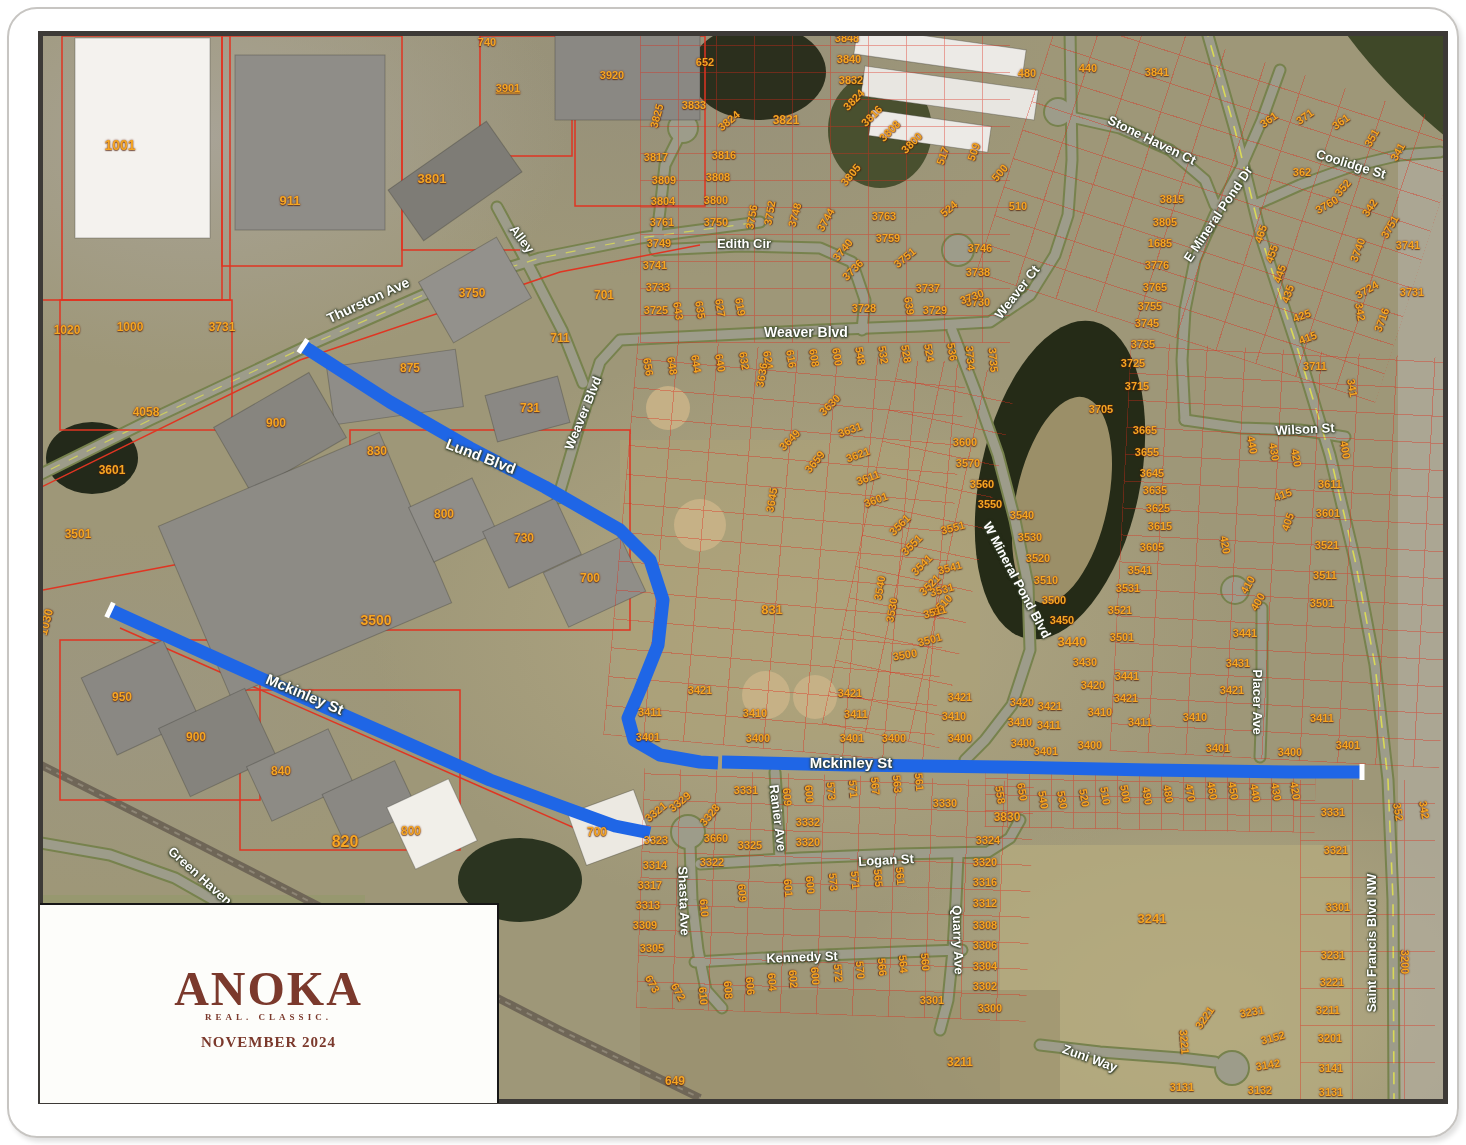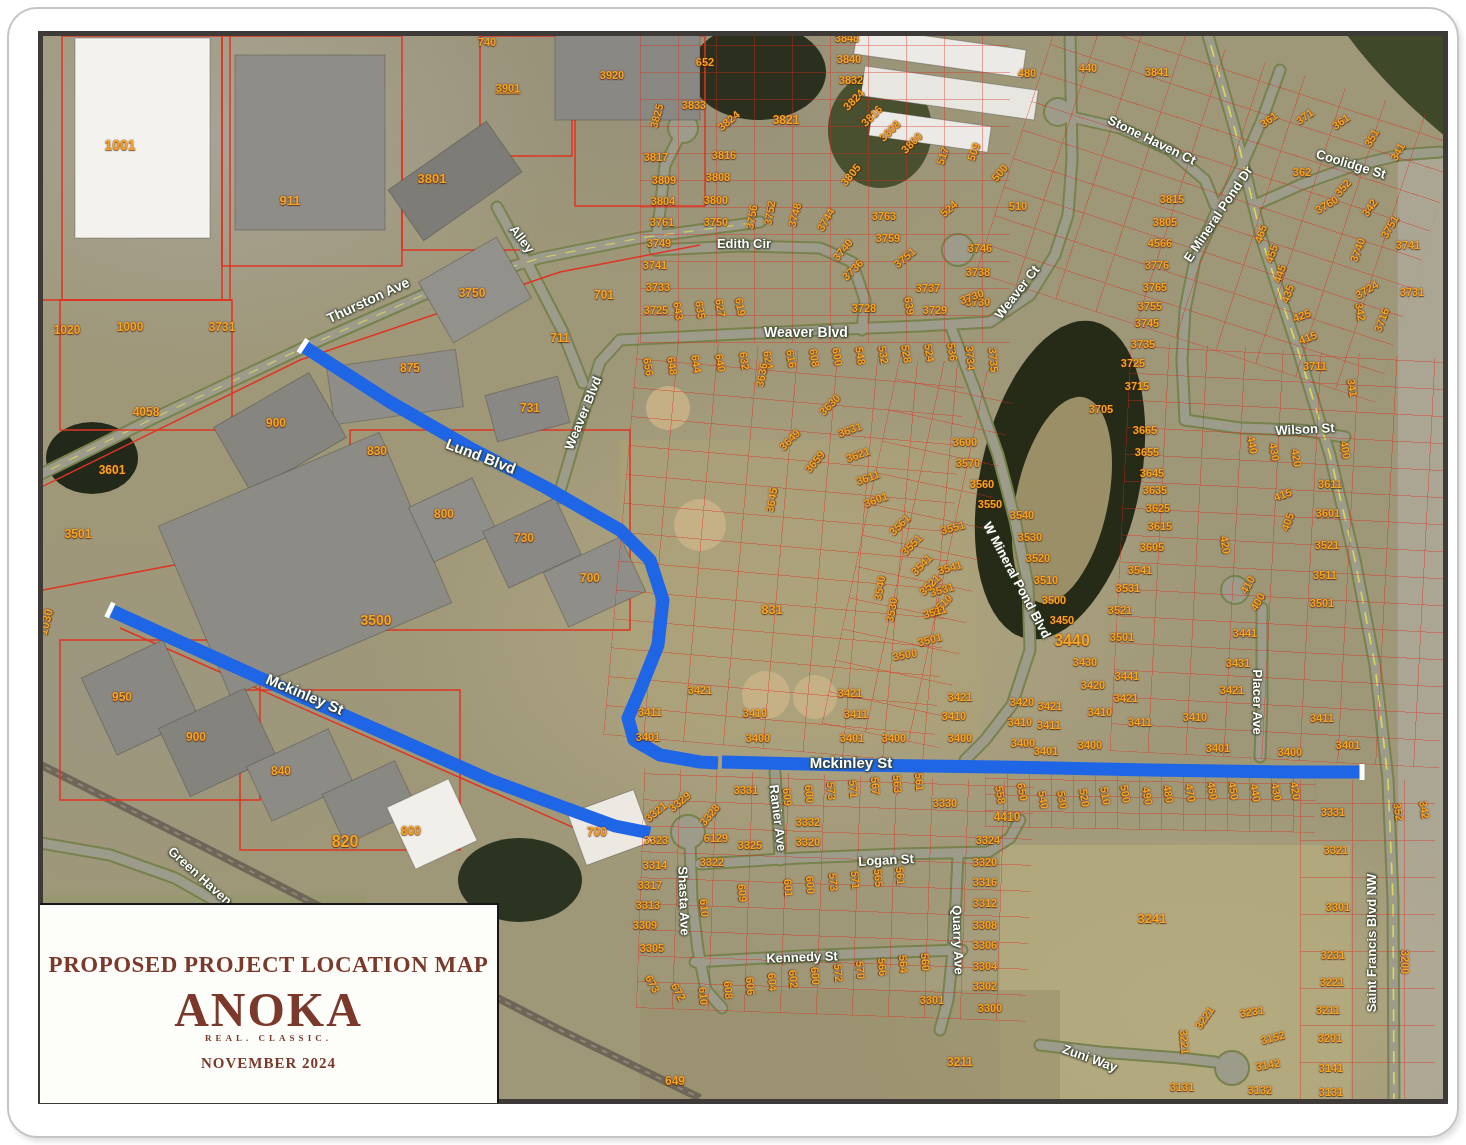--- a/index.html
+++ b/index.html
@@ -282,21 +282,21 @@
           <div class="parcel-label" style="left: 900px; top: 525px; font-size: 11px; transform: translate(-50%, -50%) rotate(-45deg);">3561</div>
           <div class="parcel-label" style="left: 912px; top: 545px; font-size: 11px; transform: translate(-50%, -50%) rotate(-45deg);">3551</div>
           <div class="parcel-label" style="left: 922px; top: 565px; font-size: 11px; transform: translate(-50%, -50%) rotate(-45deg);">3541</div>
           <div class="parcel-label" style="left: 880px; top: 588px; font-size: 11px; transform: translate(-50%, -50%) rotate(-80deg);">3540</div>
           <div class="parcel-label" style="left: 892px; top: 610px; font-size: 11px; transform: translate(-50%, -50%) rotate(-80deg);">3530</div>
           <div class="parcel-label" style="left: 930px; top: 585px; font-size: 11px; transform: translate(-50%, -50%) rotate(-45deg);">3521</div>
           <div class="parcel-label" style="left: 942px; top: 605px; font-size: 11px; transform: translate(-50%, -50%) rotate(-45deg);">3510</div>
           <div class="parcel-label" style="left: 905px; top: 655px; font-size: 11px; transform: translate(-50%, -50%) rotate(-10deg);">3500</div>
           <div class="parcel-label" style="left: 1172px; top: 199px; font-size: 11px; transform: translate(-50%, -50%) rotate(0deg);">3815</div>
           <div class="parcel-label" style="left: 1165px; top: 222px; font-size: 11px; transform: translate(-50%, -50%) rotate(0deg);">3805</div>
-          <div class="parcel-label" style="left: 1160px; top: 243px; font-size: 11px; transform: translate(-50%, -50%) rotate(0deg);">4566</div>
+          <div class="parcel-label" style="left: 1160px; top: 243px; font-size: 11px; transform: translate(-50%, -50%) rotate(0deg);">1685</div>
           <div class="parcel-label" style="left: 1157px; top: 265px; font-size: 11px; transform: translate(-50%, -50%) rotate(0deg);">3776</div>
           <div class="parcel-label" style="left: 1155px; top: 287px; font-size: 11px; transform: translate(-50%, -50%) rotate(0deg);">3765</div>
           <div class="parcel-label" style="left: 1150px; top: 306px; font-size: 11px; transform: translate(-50%, -50%) rotate(0deg);">3755</div>
           <div class="parcel-label" style="left: 1147px; top: 323px; font-size: 11px; transform: translate(-50%, -50%) rotate(0deg);">3745</div>
           <div class="parcel-label" style="left: 1143px; top: 344px; font-size: 11px; transform: translate(-50%, -50%) rotate(0deg);">3735</div>
           <div class="parcel-label" style="left: 1261px; top: 234px; font-size: 11px; transform: translate(-50%, -50%) rotate(-70deg);">465</div>
           <div class="parcel-label" style="left: 1272px; top: 254px; font-size: 11px; transform: translate(-50%, -50%) rotate(-70deg);">455</div>
           <div class="parcel-label" style="left: 1280px; top: 274px; font-size: 11px; transform: translate(-50%, -50%) rotate(-70deg);">445</div>
           <div class="parcel-label" style="left: 1288px; top: 294px; font-size: 11px; transform: translate(-50%, -50%) rotate(-70deg);">435</div>
           <div class="parcel-label" style="left: 1302px; top: 316px; font-size: 11px; transform: translate(-50%, -50%) rotate(-20deg);">425</div>
@@ -357,21 +357,21 @@
           <div class="parcel-label" style="left: 965px; top: 442px; font-size: 11px; transform: translate(-50%, -50%) rotate(0deg);">3600</div>
           <div class="parcel-label" style="left: 968px; top: 463px; font-size: 11px; transform: translate(-50%, -50%) rotate(0deg);">3570</div>
           <div class="parcel-label" style="left: 982px; top: 484px; font-size: 11px; transform: translate(-50%, -50%) rotate(0deg);">3560</div>
           <div class="parcel-label" style="left: 990px; top: 504px; font-size: 11px; transform: translate(-50%, -50%) rotate(0deg);">3550</div>
           <div class="parcel-label" style="left: 1022px; top: 515px; font-size: 11px; transform: translate(-50%, -50%) rotate(0deg);">3540</div>
           <div class="parcel-label" style="left: 1030px; top: 537px; font-size: 11px; transform: translate(-50%, -50%) rotate(0deg);">3530</div>
           <div class="parcel-label" style="left: 1038px; top: 558px; font-size: 11px; transform: translate(-50%, -50%) rotate(0deg);">3520</div>
           <div class="parcel-label" style="left: 1046px; top: 580px; font-size: 11px; transform: translate(-50%, -50%) rotate(0deg);">3510</div>
           <div class="parcel-label" style="left: 1054px; top: 600px; font-size: 11px; transform: translate(-50%, -50%) rotate(0deg);">3500</div>
           <div class="parcel-label" style="left: 1062px; top: 620px; font-size: 11px; transform: translate(-50%, -50%) rotate(0deg);">3450</div>
-          <div class="parcel-label" style="left: 1072px; top: 641px; font-size: 16px; transform: translate(-50%, -50%) rotate(0deg);">3440</div>
+          <div class="parcel-label" style="left: 1072px; top: 641px; font-size: 13px; transform: translate(-50%, -50%) rotate(0deg);">3440</div>
           <div class="parcel-label" style="left: 1085px; top: 662px; font-size: 11px; transform: translate(-50%, -50%) rotate(0deg);">3430</div>
           <div class="parcel-label" style="left: 1093px; top: 685px; font-size: 11px; transform: translate(-50%, -50%) rotate(0deg);">3420</div>
           <div class="parcel-label" style="left: 1100px; top: 712px; font-size: 11px; transform: translate(-50%, -50%) rotate(0deg);">3410</div>
           <div class="parcel-label" style="left: 953px; top: 528px; font-size: 11px; transform: translate(-50%, -50%) rotate(-15deg);">3551</div>
           <div class="parcel-label" style="left: 950px; top: 568px; font-size: 11px; transform: translate(-50%, -50%) rotate(-15deg);">3541</div>
           <div class="parcel-label" style="left: 942px; top: 590px; font-size: 11px; transform: translate(-50%, -50%) rotate(-15deg);">3531</div>
           <div class="parcel-label" style="left: 935px; top: 612px; font-size: 11px; transform: translate(-50%, -50%) rotate(-15deg);">3511</div>
           <div class="parcel-label" style="left: 930px; top: 640px; font-size: 11px; transform: translate(-50%, -50%) rotate(-15deg);">3501</div>
           <div class="parcel-label" style="left: 850px; top: 693px; font-size: 11px; transform: translate(-50%, -50%) rotate(0deg);">3421</div>
           <div class="parcel-label" style="left: 856px; top: 714px; font-size: 11px; transform: translate(-50%, -50%) rotate(0deg);">3411</div>
@@ -409,32 +409,32 @@
           <div class="parcel-label" style="left: 1212px; top: 791px; font-size: 11px; transform: translate(-50%, -50%) rotate(80deg);">460</div>
           <div class="parcel-label" style="left: 1233px; top: 791px; font-size: 11px; transform: translate(-50%, -50%) rotate(80deg);">450</div>
           <div class="parcel-label" style="left: 1255px; top: 793px; font-size: 11px; transform: translate(-50%, -50%) rotate(80deg);">440</div>
           <div class="parcel-label" style="left: 1276px; top: 792px; font-size: 11px; transform: translate(-50%, -50%) rotate(80deg);">430</div>
           <div class="parcel-label" style="left: 1295px; top: 791px; font-size: 11px; transform: translate(-50%, -50%) rotate(80deg);">420</div>
           <div class="parcel-label" style="left: 746px; top: 790px; font-size: 11px; transform: translate(-50%, -50%) rotate(0deg);">3331</div>
           <div class="parcel-label" style="left: 680px; top: 802px; font-size: 11px; transform: translate(-50%, -50%) rotate(-40deg);">3329</div>
           <div class="parcel-label" style="left: 710px; top: 815px; font-size: 11px; transform: translate(-50%, -50%) rotate(-50deg);">3328</div>
           <div class="parcel-label" style="left: 656px; top: 812px; font-size: 11px; transform: translate(-50%, -50%) rotate(-40deg);">3321</div>
           <div class="parcel-label" style="left: 808px; top: 822px; font-size: 11px; transform: translate(-50%, -50%) rotate(0deg);">3332</div>
-          <div class="parcel-label" style="left: 716px; top: 838px; font-size: 11px; transform: translate(-50%, -50%) rotate(0deg);">6129</div>
+          <div class="parcel-label" style="left: 716px; top: 838px; font-size: 11px; transform: translate(-50%, -50%) rotate(0deg);">3660</div>
           <div class="parcel-label" style="left: 750px; top: 845px; font-size: 11px; transform: translate(-50%, -50%) rotate(0deg);">3325</div>
           <div class="parcel-label" style="left: 808px; top: 842px; font-size: 11px; transform: translate(-50%, -50%) rotate(0deg);">3320</div>
           <div class="parcel-label" style="left: 656px; top: 840px; font-size: 11px; transform: translate(-50%, -50%) rotate(0deg);">3323</div>
           <div class="parcel-label" style="left: 712px; top: 862px; font-size: 11px; transform: translate(-50%, -50%) rotate(0deg);">3322</div>
           <div class="parcel-label" style="left: 655px; top: 865px; font-size: 11px; transform: translate(-50%, -50%) rotate(0deg);">3314</div>
           <div class="parcel-label" style="left: 650px; top: 885px; font-size: 11px; transform: translate(-50%, -50%) rotate(0deg);">3317</div>
           <div class="parcel-label" style="left: 648px; top: 905px; font-size: 11px; transform: translate(-50%, -50%) rotate(0deg);">3313</div>
           <div class="parcel-label" style="left: 645px; top: 925px; font-size: 11px; transform: translate(-50%, -50%) rotate(0deg);">3309</div>
           <div class="parcel-label" style="left: 652px; top: 948px; font-size: 11px; transform: translate(-50%, -50%) rotate(0deg);">3305</div>
           <div class="parcel-label" style="left: 945px; top: 803px; font-size: 11px; transform: translate(-50%, -50%) rotate(0deg);">3330</div>
-          <div class="parcel-label" style="left: 1007px; top: 817px; font-size: 12px; transform: translate(-50%, -50%) rotate(0deg);">4410</div>
+          <div class="parcel-label" style="left: 1007px; top: 817px; font-size: 12px; transform: translate(-50%, -50%) rotate(0deg);">3830</div>
           <div class="parcel-label" style="left: 988px; top: 840px; font-size: 11px; transform: translate(-50%, -50%) rotate(0deg);">3324</div>
           <div class="parcel-label" style="left: 985px; top: 862px; font-size: 11px; transform: translate(-50%, -50%) rotate(0deg);">3320</div>
           <div class="parcel-label" style="left: 985px; top: 882px; font-size: 11px; transform: translate(-50%, -50%) rotate(0deg);">3316</div>
           <div class="parcel-label" style="left: 985px; top: 903px; font-size: 11px; transform: translate(-50%, -50%) rotate(0deg);">3312</div>
           <div class="parcel-label" style="left: 985px; top: 925px; font-size: 11px; transform: translate(-50%, -50%) rotate(0deg);">3308</div>
           <div class="parcel-label" style="left: 985px; top: 945px; font-size: 11px; transform: translate(-50%, -50%) rotate(0deg);">3306</div>
           <div class="parcel-label" style="left: 985px; top: 966px; font-size: 11px; transform: translate(-50%, -50%) rotate(0deg);">3304</div>
           <div class="parcel-label" style="left: 985px; top: 986px; font-size: 11px; transform: translate(-50%, -50%) rotate(0deg);">3302</div>
           <div class="parcel-label" style="left: 990px; top: 1008px; font-size: 11px; transform: translate(-50%, -50%) rotate(0deg);">3300</div>
           <div class="parcel-label" style="left: 932px; top: 1000px; font-size: 11px; transform: translate(-50%, -50%) rotate(0deg);">3301</div>
@@ -508,18 +508,17 @@
           <div class="street-label" style="left: 886px; top: 860px; font-size: 13px; transform: translate(-50%, -50%) rotate(-3deg);">Logan St</div>
           <div class="street-label" style="left: 802px; top: 957px; font-size: 13px; transform: translate(-50%, -50%) rotate(-2deg);">Kennedy St</div>
           <div class="street-label" style="left: 958px; top: 940px; font-size: 13px; transform: translate(-50%, -50%) rotate(88deg);">Quarry Ave</div>
           <div class="street-label" style="left: 1371px; top: 943px; font-size: 13px; transform: translate(-50%, -50%) rotate(-90deg);">Saint Francis Blvd NW</div>
           <div class="street-label" style="left: 1090px; top: 1058px; font-size: 13px; transform: translate(-50%, -50%) rotate(20deg);">Zuni Way</div>
         </div>
     </div>
   </div>
 
   <div class="title-block">
-    <div class="tb-line3">PROPOSED PROJECT LOCATION MAP</div>
     <div class="tb-logo">ANOKA</div>
     <div class="tb-tagline">REAL. CLASSIC.</div>
     <div class="tb-date">NOVEMBER 2024</div>
   </div>
 </div>
 
 </body></html>

